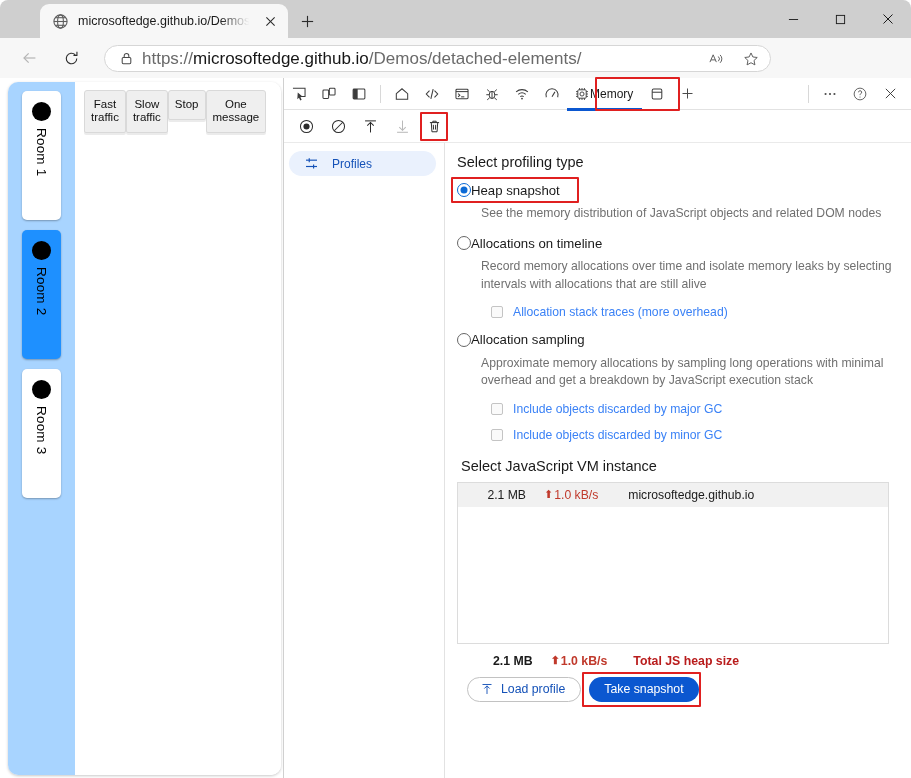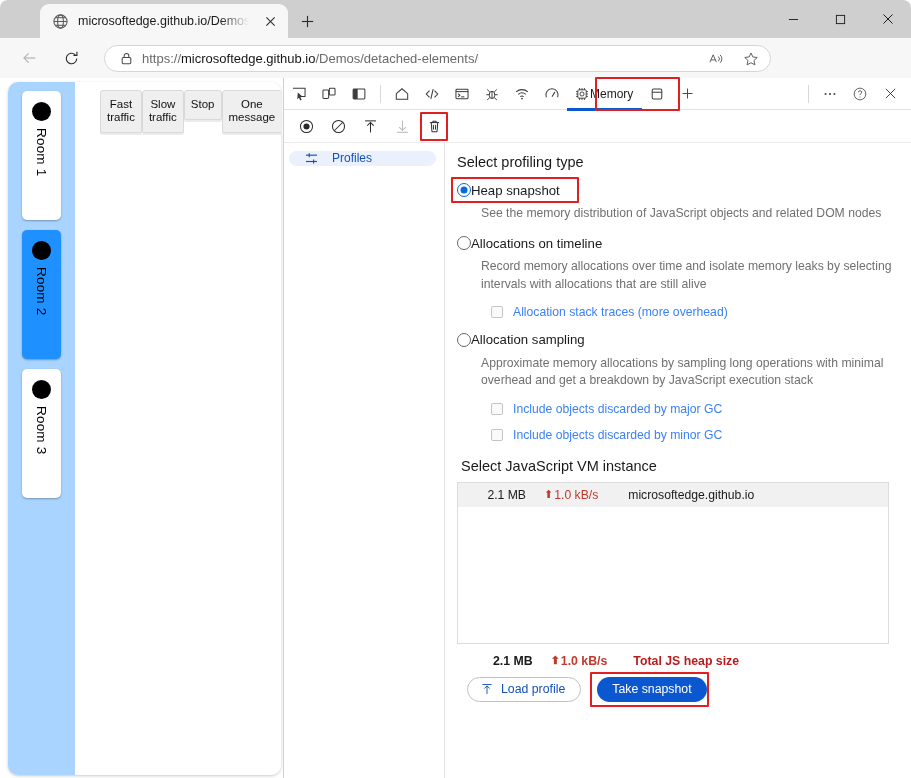--- a/index.html
+++ b/index.html
@@ -55,21 +55,21 @@
   }
   .navbtn { width: 32px; height: 30px; display: flex; align-items: center; justify-content: center; }
   .nb-back { margin-left: 14px; }
   .nb-reload { margin-left: 9px; }
   .omnibox {
     position: absolute; left: 104px; top: 7px; width: 667px; height: 27px;
     background: #ffffff; border: 1px solid #d6d6d6; border-radius: 14px;
     display: flex; align-items: center; padding: 0 6px 0 14px; gap: 8px;
   }
   .lock-ico { width: 15px; height: 15px; flex: 0 0 auto; }
-  .url { flex: 1 1 auto; font-size: 13px; white-space: nowrap; overflow: hidden; color: #6a6a6a; }
+  .url { flex: 1 1 auto; font-size: 17px; white-space: nowrap; overflow: hidden; color: #6a6a6a; }
   .url .host { color: #161616; }
   .omni-ico { width: 27px; height: 23px; display: flex; align-items: center; justify-content: center; }
   .navright { position: absolute; right: 0; top: 38px; height: 40px; display: flex; align-items: center; }
   .nr-btn { width: 32px; height: 30px; display: flex; align-items: center; justify-content: center; margin-right: 4px; }
   .nr-sep { width: 1px; height: 18px; background: #cdcdcd; margin: 0 5px; }
 
   
   .page {
     position: absolute; left: 0; top: 78px; width: 283px; height: 700px;
     background: #ffffff; overflow: hidden;
@@ -91,21 +91,21 @@
     display: flex; flex-direction: column; align-items: center;
     padding-top: 11px; gap: 7px;
   }
   .room.active { background: #1e90ff; }
   .room-dot { width: 19px; height: 19px; border-radius: 50%; background: #000; flex: 0 0 auto; }
   .room-label {
     writing-mode: vertical-rl; text-orientation: mixed;
     font-size: 13.5px; color: #000; letter-spacing: .2px;
     font-family: "Liberation Sans", sans-serif;
   }
-  .page-main { flex: 1 1 auto; background: #fff; padding: 8px 0 0 25px; }
+  .page-main { flex: 1 1 auto; background: #fff; padding: 8px 0 0 9px; }
   .btnrow { display: flex; align-items: flex-start; }
   .demo-btn {
     background: #efefef; border: 1px solid #d9d9d9;
     border-radius: 3px 3px 2px 2px;
     font-family: "Liberation Sans", sans-serif;
     font-size: 11.5px; color: #111; line-height: 1.15;
     padding: 7px 6px 8px 6px;
     text-align: center; white-space: pre-line;
     box-shadow: 0 2px 0 rgba(0,0,0,.08);
   }
@@ -143,22 +143,22 @@
     border-bottom: 1px solid #eaeaea;
   }
   .act-ico { width: 32px; height: 28px; display: flex; align-items: center; justify-content: center; }
 
   .dt-body { position: absolute; left: 0; top: 65px; right: 0; bottom: 0; display: flex; }
   .dt-sidebar {
     width: 161px; flex: 0 0 auto; background: #fff;
     border-right: 1px solid #e2e2e2; padding-top: 8px;
   }
   .profiles-item {
-    display: flex; gap: 13px;
-    height: 15px; margin: 0 8px 0 5px; padding-left: 15px;
+    display: flex; align-items: center; gap: 13px;
+    height: 25px; margin: 0 8px 0 5px; padding-left: 15px;
     border-radius: 13px; background: #eaf1fd;
   }
   .profiles-item .lbl { font-size: 12px; color: #1552b8; }
 
   .dt-content { flex: 1 1 auto; position: relative; padding: 11px 16px 0 12px; overflow: hidden; }
   .sec-title { font-size: 14.5px; color: #1a1a1a; margin-bottom: 9px; }
 
   .radio-row { display: flex; align-items: center; position: relative; }
   .radio {
     width: 14px; height: 14px; border-radius: 50%;
@@ -198,21 +198,21 @@
   .vm-name { color: #1a1a1a; margin-left: 12px; }
 
   .total-row {
     display: flex; align-items: center; gap: 18px;
     font-size: 12.3px; font-weight: bold; margin: 10px 0 0 36px;
   }
   .total-size { color: #1a1a1a; }
   .total-rate { color: #c0392b; display: flex; align-items: center; gap: 1px; }
   .total-label { color: #b91c1c; margin-left: 8px; }
 
-  .btn-row { display: flex; align-items: flex-start; gap: 16px; margin: 9px 0 0 10px; position: relative; }
+  .btn-row { display: flex; align-items: flex-start; gap: 8px; margin: 9px 0 0 10px; position: relative; }
   .btn-load {
     display: flex; align-items: center; gap: 7px;
     height: 25px; padding: 0 15px 0 12px;
     border: 1px solid #c2c2c2; border-radius: 13px; background: #fff;
     font-size: 12.3px; color: #1552b8;
   }
   .btn-take {
     height: 25px; padding: 0 15px; border-radius: 13px;
     background: #0b57d0; color: #fff; font-size: 12.3px;
     display: flex; align-items: center; border: none;

